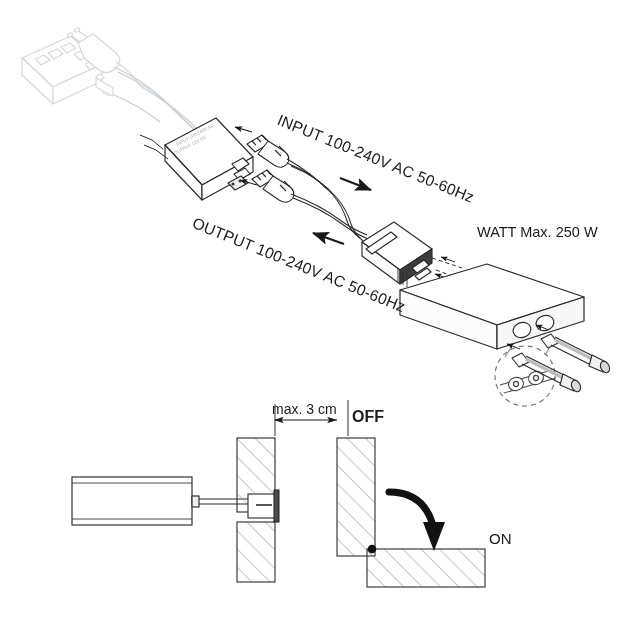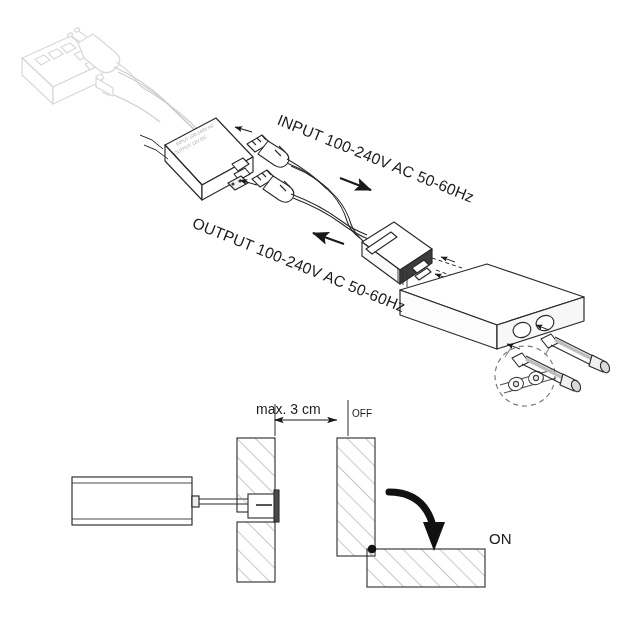--- a/index.html
+++ b/index.html
@@ -6,22 +6,22 @@
   html,body{margin:0;padding:0;background:#ffffff;}
   body{width:630px;height:630px;overflow:hidden;
        font-family:"Liberation Sans","DejaVu Sans",sans-serif;color:#1a1a1a;}
   #stage{position:relative;width:630px;height:630px;background:#fff;}
   #stage svg{position:absolute;left:0;top:0;}
   .lbl{position:absolute;white-space:nowrap;font-family:"Liberation Sans","DejaVu Sans",sans-serif;
        color:#1b1b1b;line-height:1;}
   .lbl-rot-input{font-size:15.5px;left:281px;top:112px;transform:rotate(22deg);transform-origin:0 0;letter-spacing:.2px;}
   .lbl-rot-output{font-size:15.5px;left:196px;top:215px;transform:rotate(22deg);transform-origin:0 0;letter-spacing:.2px;}
   .lbl-watt{font-size:14.5px;left:477px;top:225px;}
-  .lbl-max3{font-size:14px;left:256px;top:402px;}
-  .lbl-off{font-size:10px;left:352px;top:409px;}
+  .lbl-max3{font-size:14px;left:272px;top:402px;}
+  .lbl-off{font-size:16px;left:352px;top:409px;font-weight:bold;}
   .lbl-on{font-size:15px;left:489px;top:531px;}
 </style>
 </head>
 <body>
 
 <div id="stage">
 
 <svg width="630" height="630" viewBox="0 0 630 630">
   <defs>
     <pattern id="hatch" width="13" height="13" patternTransform="rotate(-45)" patternUnits="userSpaceOnUse">
@@ -213,17 +213,18 @@
   <circle cx="372" cy="549" r="4.3" fill="#111"></circle>
 
   <g>
     <path d="M389,492 Q426,492 434,530" fill="none" stroke="#111" stroke-width="7" stroke-linecap="round"></path>
     <path d="M423,522 L445,522 L434,551 Z" fill="#111"></path>
   </g>
 </svg>
 
 <div class="lbl lbl-rot-input">INPUT 100-240V AC 50-60Hz</div>
 <div class="lbl lbl-rot-output">OUTPUT 100-240V AC 50-60Hz</div>
+<div class="lbl lbl-watt">WATT Max. 250 W</div>
 <div class="lbl lbl-max3">max. 3 cm</div>
 <div class="lbl lbl-off">OFF</div>
 <div class="lbl lbl-on">ON</div>
 
 </div>
 
 </body></html>

